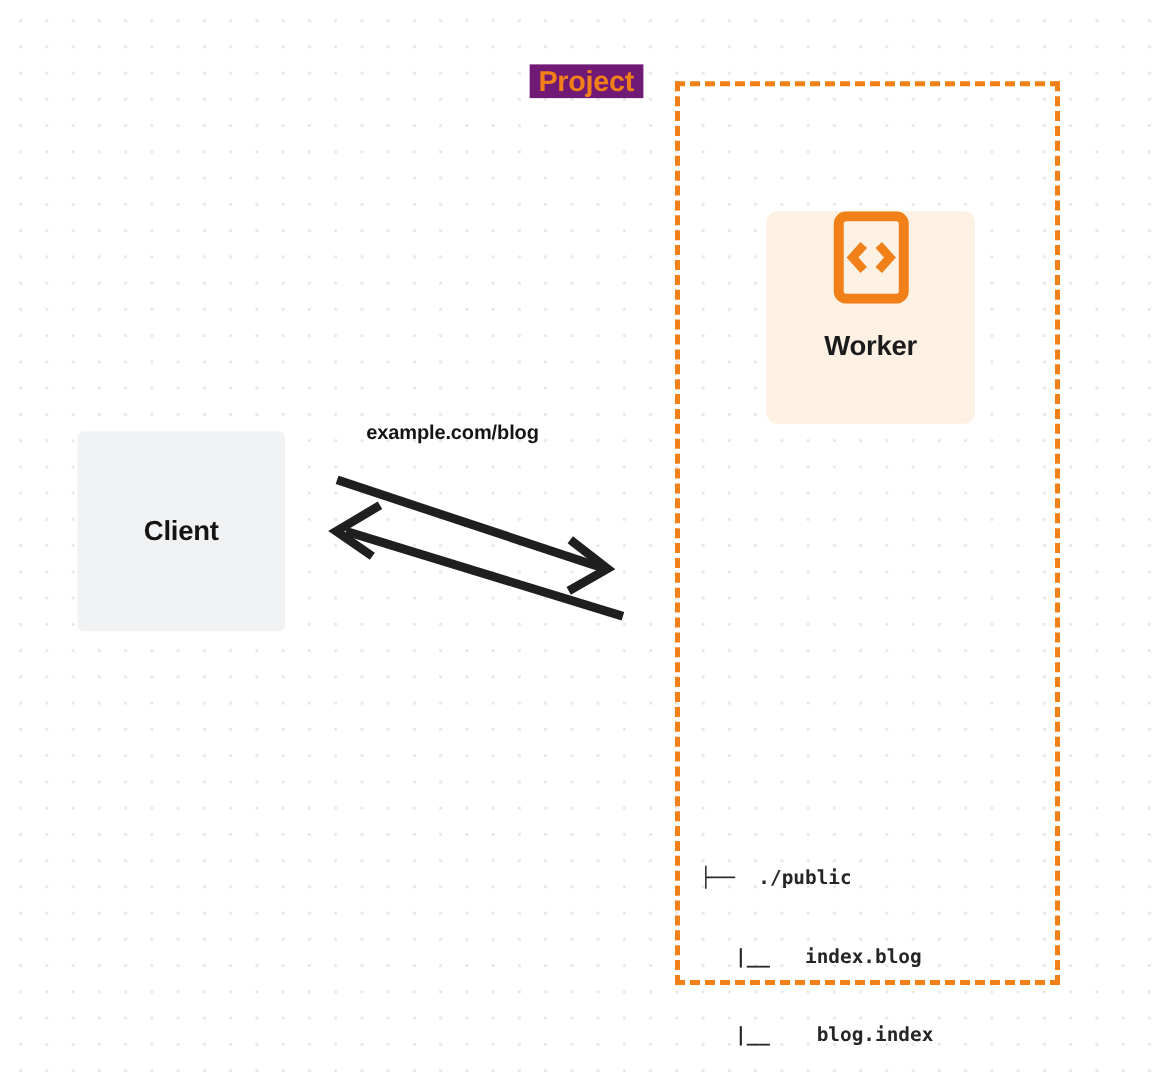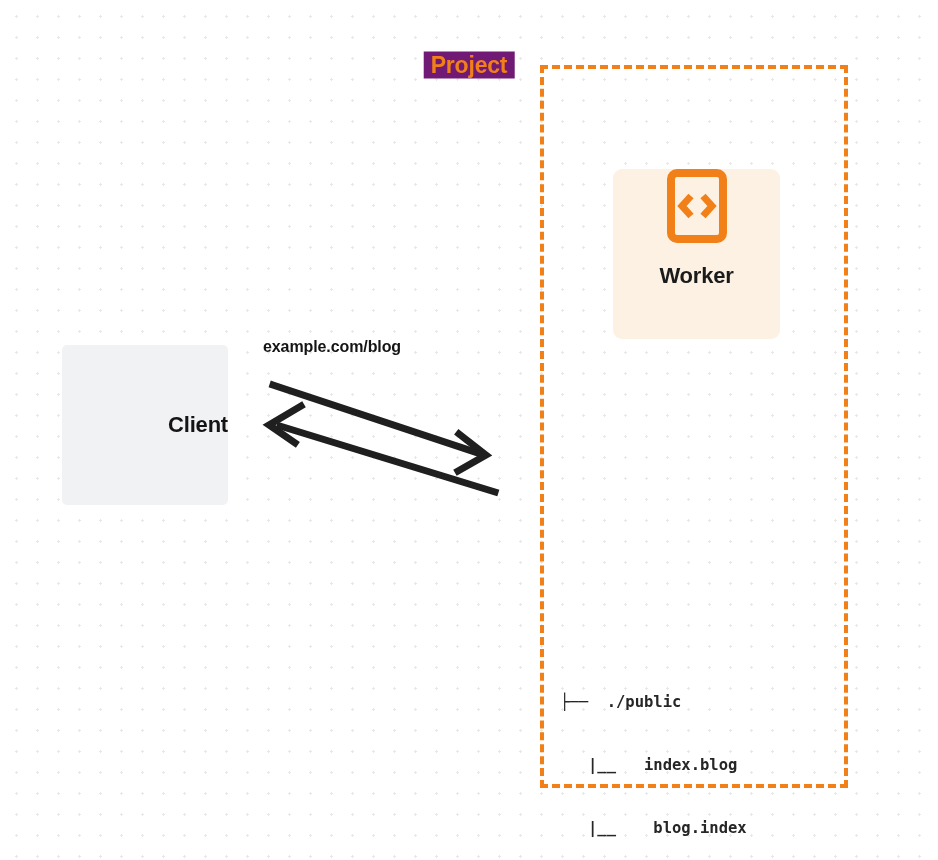--- a/index.html
+++ b/index.html
@@ -29,41 +29,41 @@
   .client-node {
     position: absolute;
     left: 62px;
     top: 345px;
     width: 166px;
     height: 160px;
     background: #f1f2f4;
     border-radius: 5px;
     display: flex;
     align-items: center;
-    justify-content: flex-end;
+    justify-content: center;
   }
   .client-label {
     font-size: 22px;
     font-weight: bold;
     color: #141414;
     letter-spacing: -0.2px;
   }
 
   
   .arrows-svg {
     position: absolute;
     left: 255px;
     top: 365px;
     width: 260px;
     height: 145px;
     overflow: visible;
   }
   .edge-label {
     position: absolute;
-    left: 263px;
+    left: 293px;
     top: 338px;
     font-size: 16px;
     font-weight: bold;
     color: #141414;
     white-space: nowrap;
     letter-spacing: -0.1px;
   }
 
   
   .project-group {

